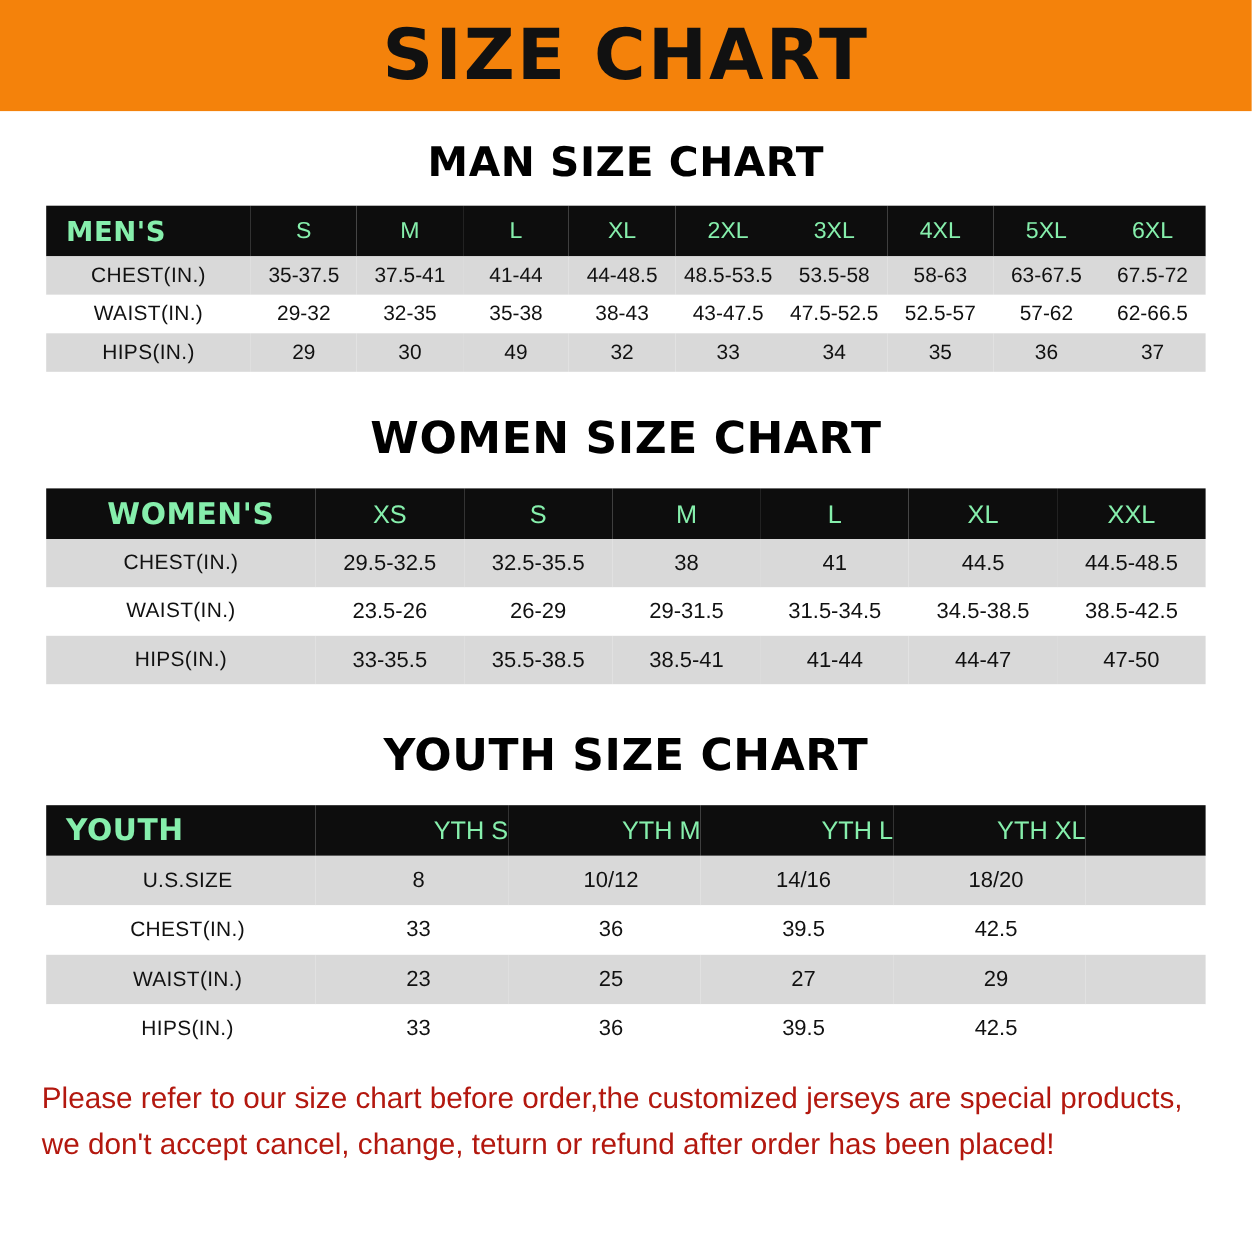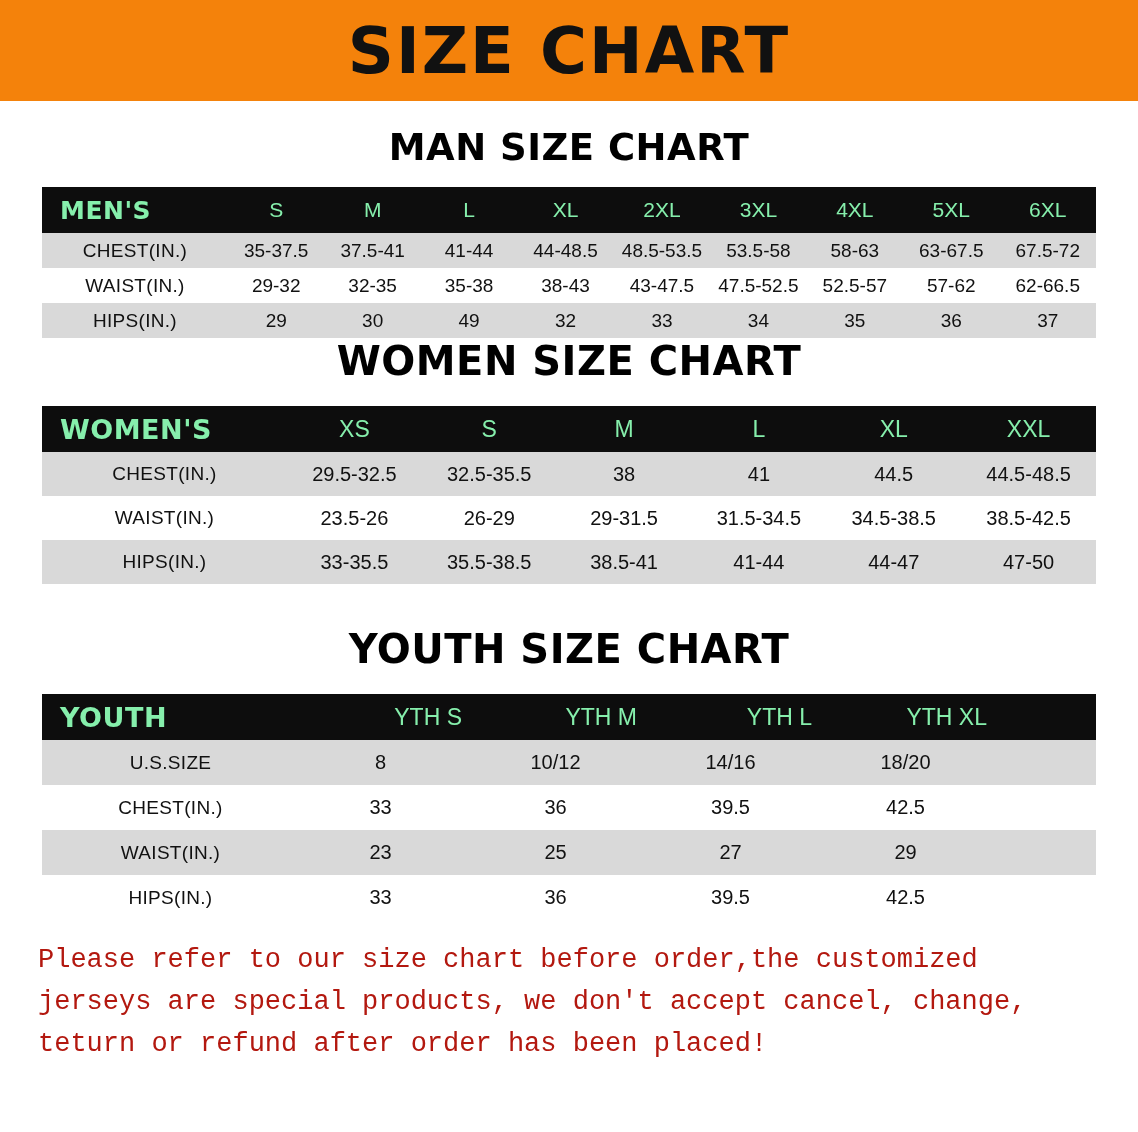--- a/index.html
+++ b/index.html
@@ -40,21 +40,21 @@
 
   
   .section-title {
     text-align: center;
     font-family: "DejaVu Sans", sans-serif;
     font-weight: bold;
     color: #000000;
     letter-spacing: 0.5px;
   }
   .section-title.man   { font-size: 37px; margin-top: 25px; margin-bottom: 18px; }
-  .section-title.women { font-size: 40px; margin-bottom: 22px; }
+  .section-title.women { font-size: 40px; margin-top: 38px; margin-bottom: 22px; }
   .section-title.youth { font-size: 40px; margin-top: 42px; margin-bottom: 22px; }
 
   
   .table-wrap {
     margin: 0 42px;
   }
   table.size-table {
     border-collapse: collapse;
     width: 1054px;
     table-layout: fixed;
@@ -94,34 +94,34 @@
   table.size-table tbody tr.shade td { background: #d9d9d9; }
   table.size-table tbody tr.plain td { background: #ffffff; }
   table.size-table tbody td.rowlabel {
     text-align: center;
     font-size: 19px;
     letter-spacing: 0.3px;
   }
 
   
   table.women thead th { font-size: 23px; text-align: center; }
-  table.women thead th.corner { font-size: 27px; }
+  table.women thead th.corner { font-size: 27px; text-align: center; }
   table.women tbody td { height: 44px; font-size: 20px; }
 
   
   table.youth thead th { font-size: 23px; text-align: right; }
   table.youth thead th.corner { font-size: 27px; }
   table.youth tbody td { height: 45px; font-size: 20px; padding-left: 12px; }
   table.youth tbody tr.plain td { background: #ffffff; }
 
   
   .note {
     margin: 20px 38px 0 38px;
     color: #b3180f;
-    font-family: Liberation Mono, monospace;
+    font-family: Liberation Sans, sans-serif;
     font-size: 27px;
     line-height: 1.55;
     text-align: left;
   }
 </style>
 </head>
 <body>
 
 <div class="page">
 

